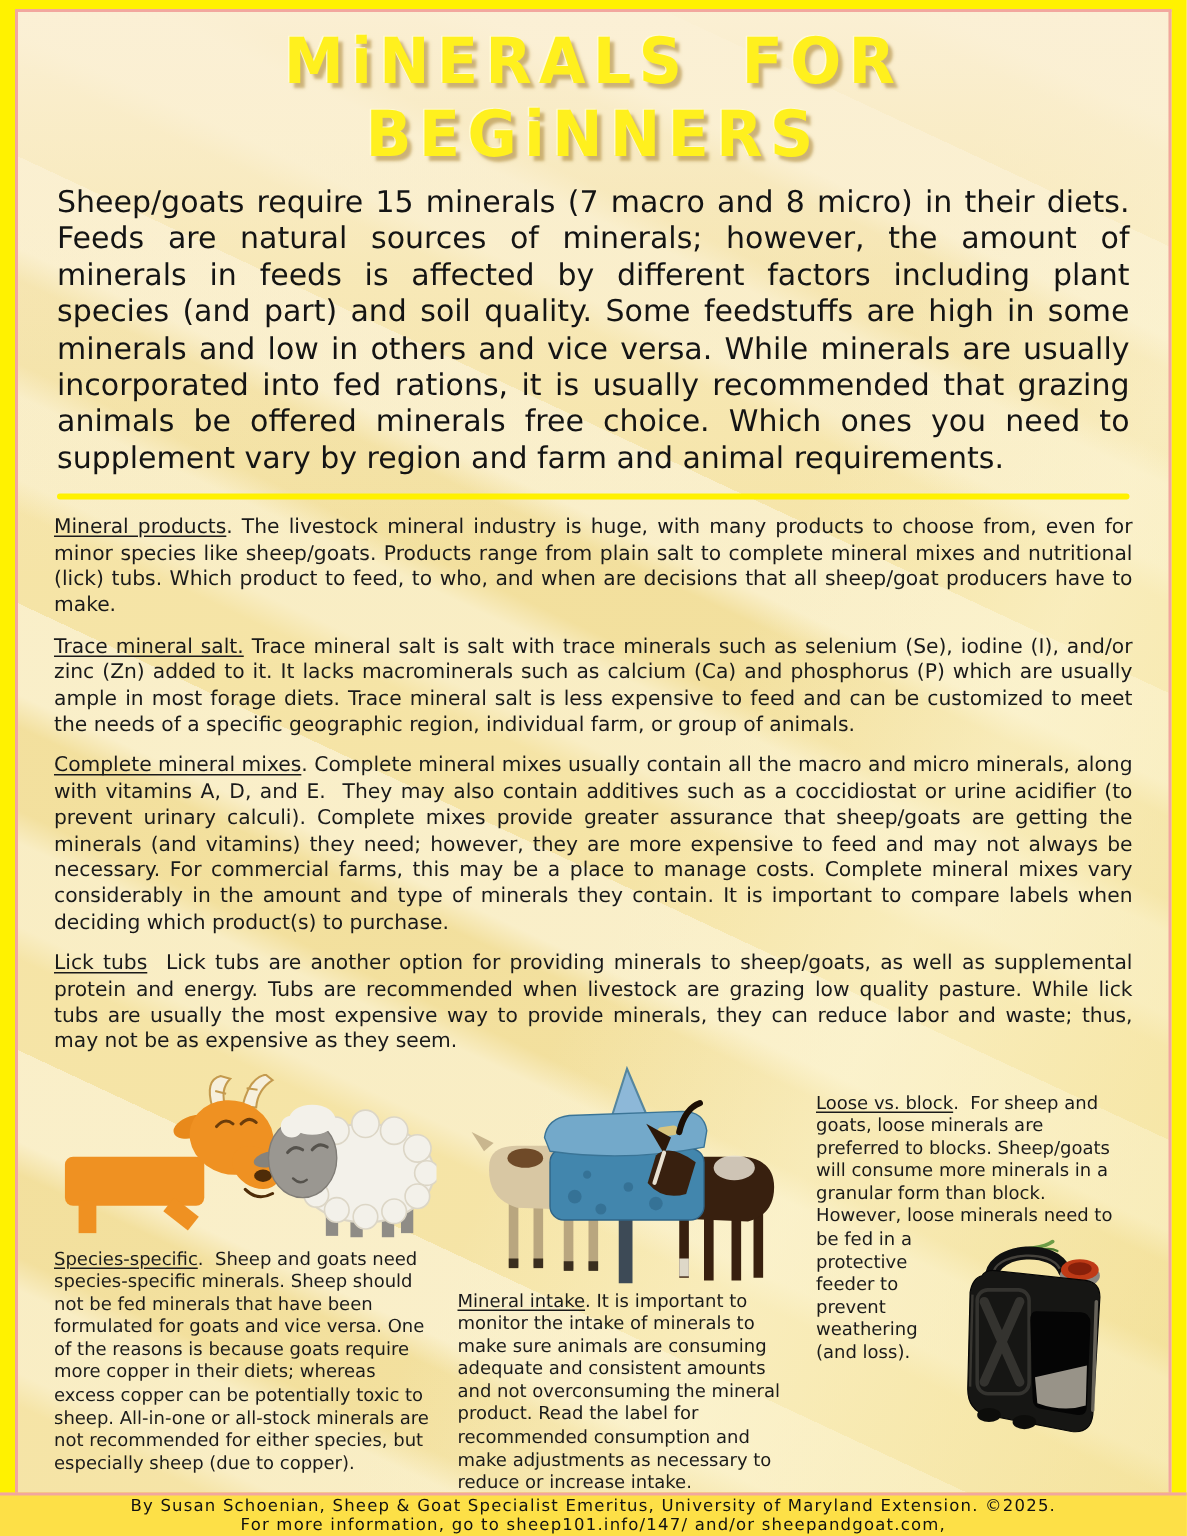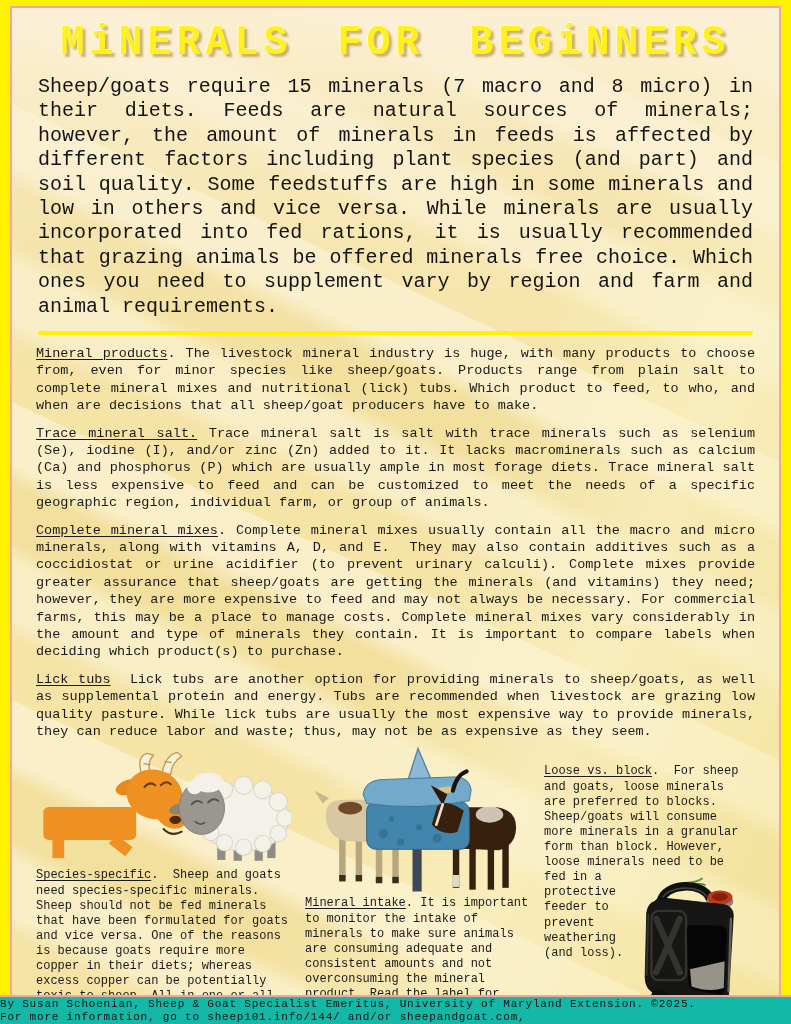--- a/index.html
+++ b/index.html
@@ -1,21 +1,21 @@
 <!DOCTYPE html>
 <html><head>
 <meta charset="utf-8">
 <style>
   html,body{margin:0;padding:0;}
   body{
     width:791px;height:1024px;overflow:hidden;
     font-family:"DejaVu Sans",sans-serif;color:#1a1a1a;
     background:#FFF200;position:relative;
   }
-  .sheet{position:absolute;inset:0;font-family:Liberation Mono, monospace;}
+  .sheet{position:absolute;inset:0;}
   .inner{
     position:absolute;left:10px;right:10px;top:6px;bottom:26px;
     border:2px solid #f2a79e;border-bottom:none;
     background-color:#f8ecc5;
     background-image:
       linear-gradient(180deg, rgba(251,240,214,0.95) 0%, rgba(251,240,214,0.35) 18%, rgba(0,0,0,0) 38%),
       linear-gradient(115deg, rgba(255,255,255,0) 55%, rgba(252,244,206,0.55) 72%, rgba(244,226,140,0.35) 100%),
       repeating-linear-gradient(25deg,
         rgba(241,216,120,0.40) 0px, rgba(241,216,120,0.40) 55px,
         rgba(250,240,195,0.35) 75px, rgba(250,240,195,0.35) 125px,
@@ -48,22 +48,22 @@
   .col-left{width:255px;}
   .col-mid{width:225px;}
   .col-right{width:205px;padding-top:12px;}
   .col p{margin:2px 0 0 0;font-size:12px;line-height:1.26;text-align:left;}
   .col-left svg{display:block;margin:2px 0 4px 0;}
   .col-mid svg{display:block;margin:-4px auto 2px auto;}
   svg.feeder{float:right;width:118px;height:140px;margin:2px 0 0 5px;}
 
   .footer{
     position:absolute;left:0;right:0;bottom:0;height:26px;
-    background:#14b8a6;border-top:2px solid #f2a79e;
-    font-size:11px;line-height:12.5px;
+    background:#fde047;border-top:2px solid #f2a79e;
+    text-align:center;font-size:11px;line-height:12.5px;
     letter-spacing:0.8px;color:#111;padding-top:1px;z-index:3;
   }
 </style>
 </head>
 <body>
 
 <div class="sheet">
   <div class="inner">
     <div class="content">
 
@@ -201,15 +201,15 @@
               <ellipse cx="66" cy="160" rx="10" ry="6" fill="#0d0d0b"></ellipse>
             </svg><span class="b">protective feeder to prevent weathering (and loss).</span></p>
         </div>
 
       </div>
     </div>
   </div>
 
   <div class="footer">
     <div>By Susan Schoenian, Sheep &amp; Goat Specialist Emeritus, University of Maryland Extension. ©2025.</div>
-    <div>For more information, go to sheep101.info/144/ and/or sheepandgoat.com,</div>
+    <div>For more information, go to sheep101.info/147/ and/or sheepandgoat.com,</div>
   </div>
 </div>
 
 </body></html>

